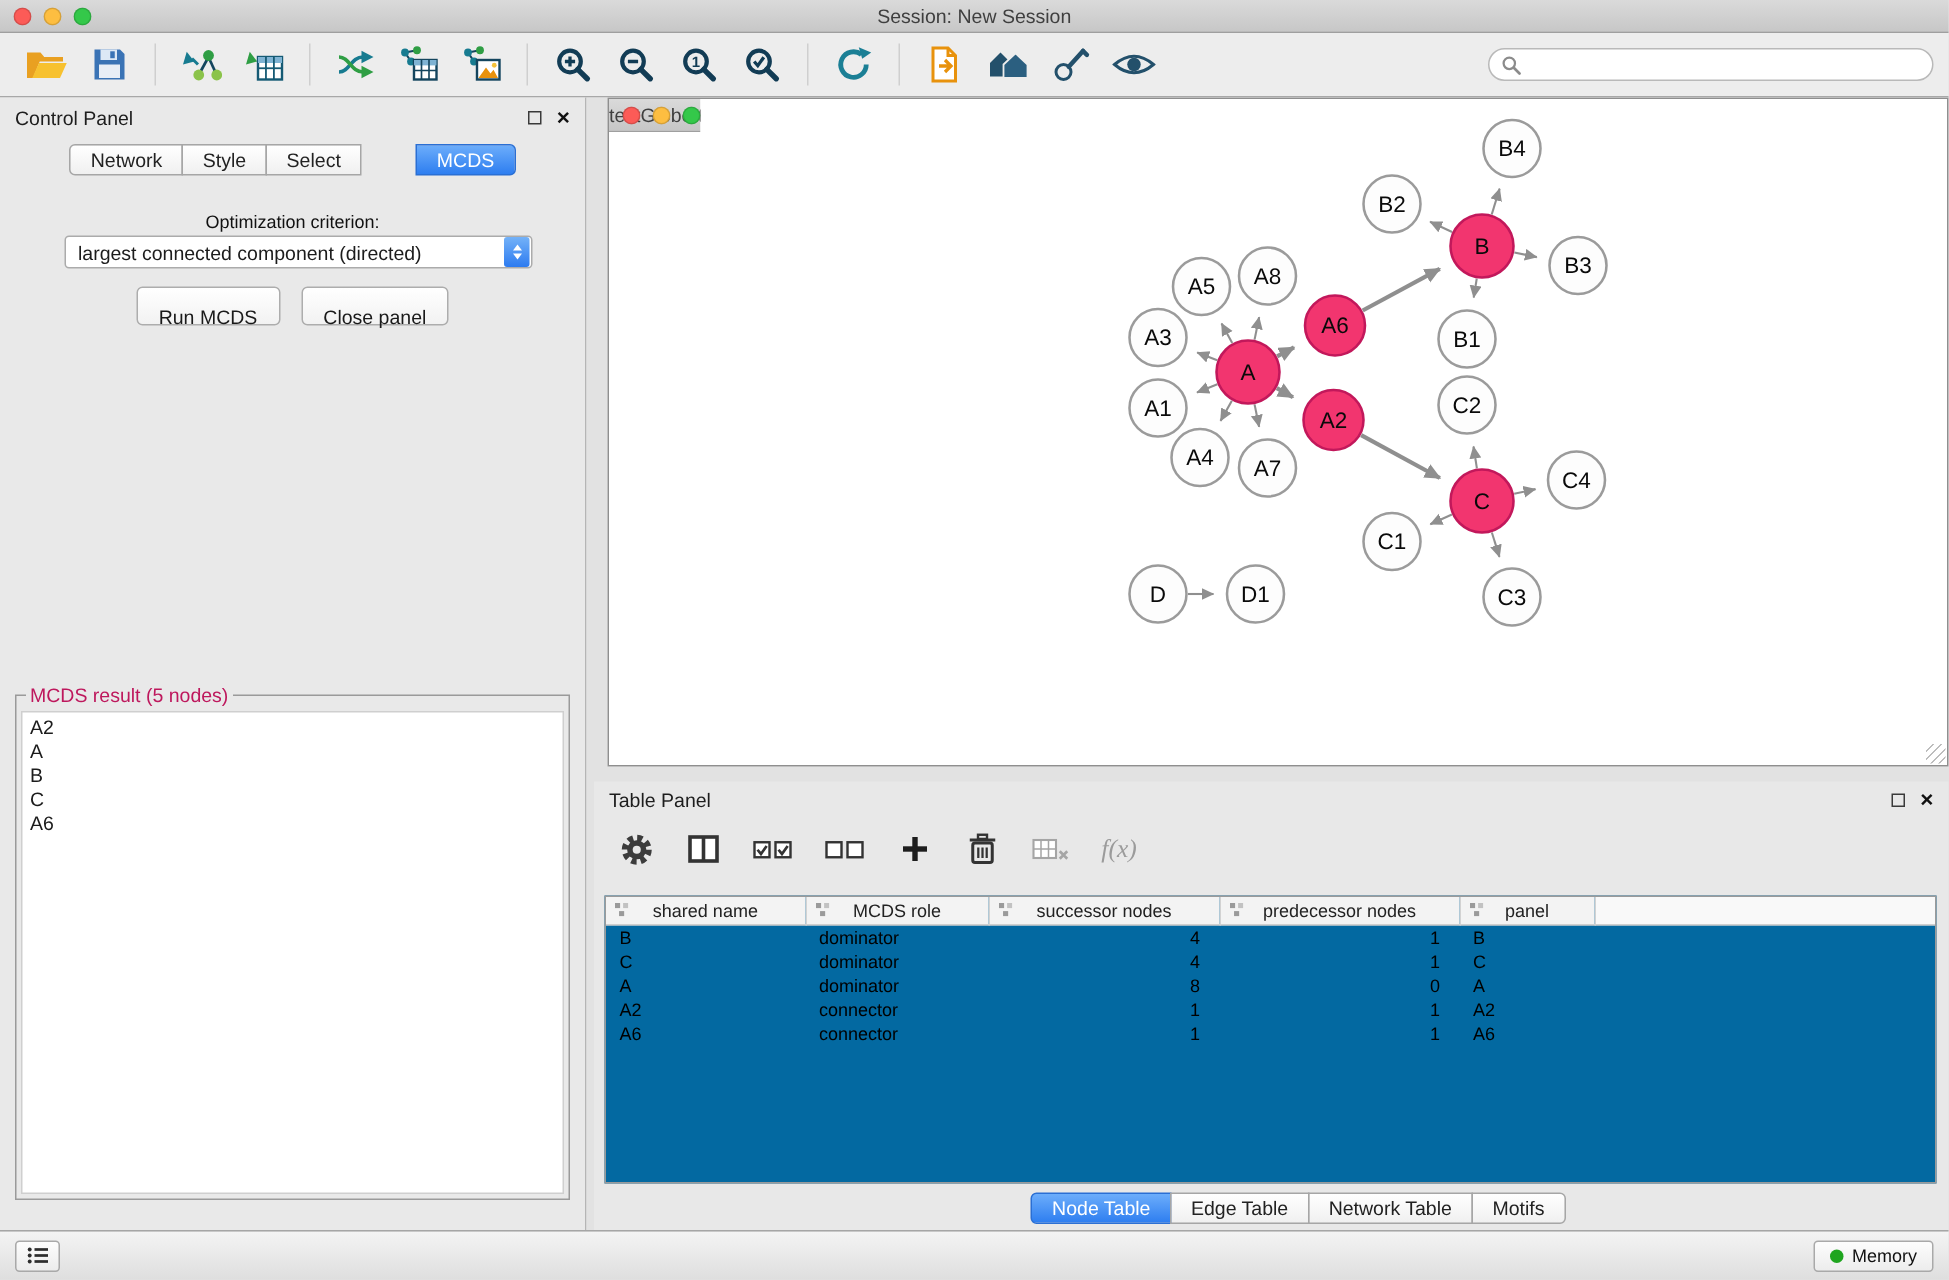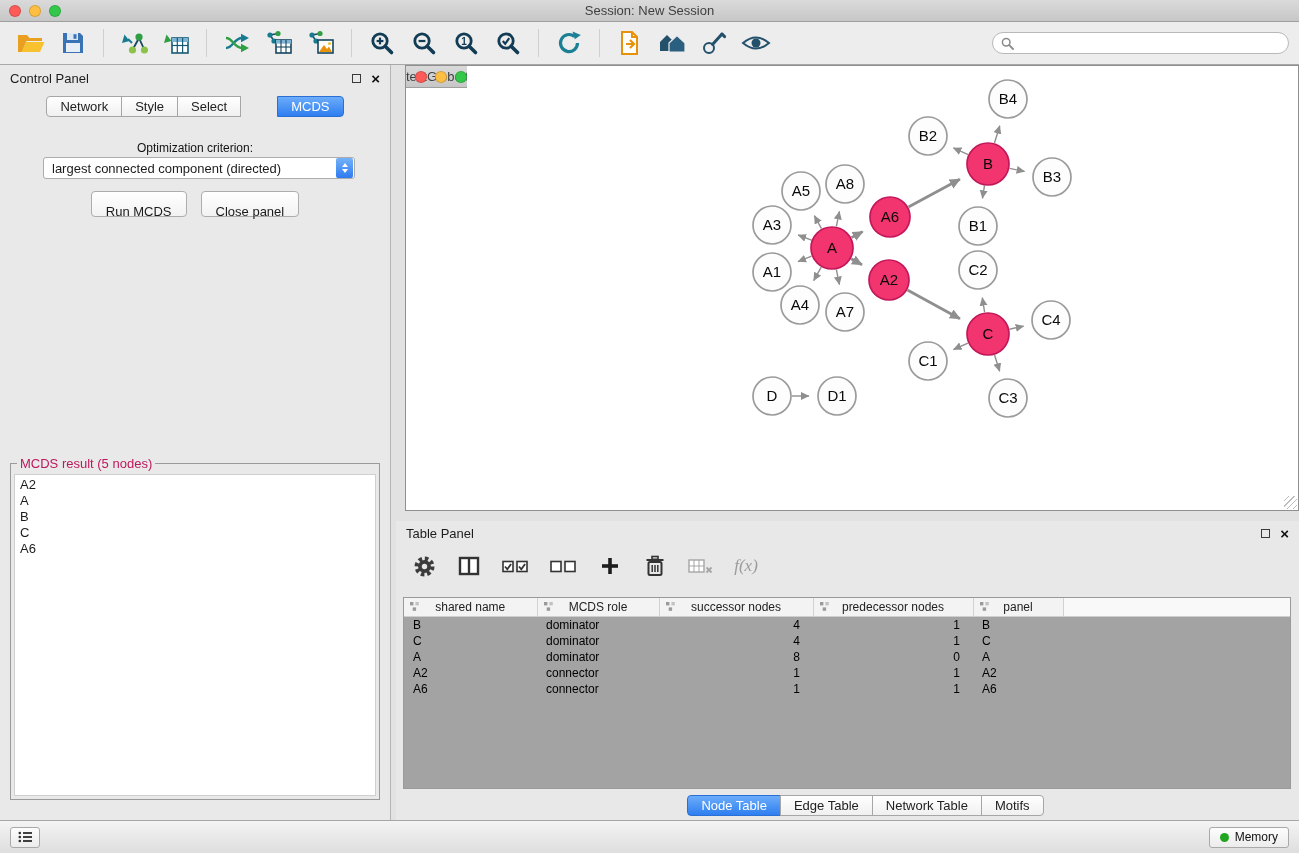--- a/index.html
+++ b/index.html
@@ -59,21 +59,21 @@
   .net-canvas{flex:1;position:relative;background:#fff;overflow:hidden;}
   #graph-svg{display:block;}
   .resize-grip{position:absolute;right:1px;bottom:1px;width:13px;height:13px;background:repeating-linear-gradient(135deg,transparent 0 3px,#bdbdbd 3px 4px);cursor:nwse-resize;}
 
   
   .table-panel{position:absolute;left:5px;right:0;top:456px;height:299px;background:#e8e8e8;}
   .tp-header{height:24px;display:flex;align-items:center;padding:0 10px;font-size:13px;color:#1d1d1d;}
   .tp-toolbar{height:42px;display:flex;align-items:center;gap:21px;padding:0 16px;}
   .tp-tbtn{display:flex;align-items:center;justify-content:center;height:28px;min-width:24px;cursor:pointer;}
   .fx-label{font-family:"Liberation Serif","DejaVu Serif",serif;font-style:italic;color:#9b9b9b;font-size:17px;text-align:center;}
-  .tp-tablewrap{position:absolute;left:7px;right:8px;top:76px;height:192px;background:#a3a3a3;border:1px solid #9a9a9a;overflow:hidden;}
+  .tp-tablewrap{position:absolute;left:7px;right:8px;top:76px;height:192px;background:#0369a1;border:1px solid #9a9a9a;overflow:hidden;}
   table{border-collapse:collapse;table-layout:fixed;width:100%;font-size:12px;}
   th{background:#f3f3f3;border-right:1px solid #d2d2d2;border-bottom:1px solid #cfcfcf;height:18px;font-weight:normal;position:relative;text-align:center;color:#222;}
   th.filler{background:#f9f9f9;border-right:none;}
   .sort-ic{position:absolute;left:6px;top:4px;}
   td{height:16px;line-height:16px;padding:0 9px;white-space:nowrap;color:#000;}
   td.num{text-align:right;padding-right:13px;}
   .tp-tabs{position:absolute;left:0;right:0;top:274px;}
 
   
   .statusbar{flex:0 0 33px;height:33px;background:linear-gradient(#f4f4f4,#dedede);border-top:1px solid #a6a6a6;display:flex;align-items:center;padding:0 10px;}

